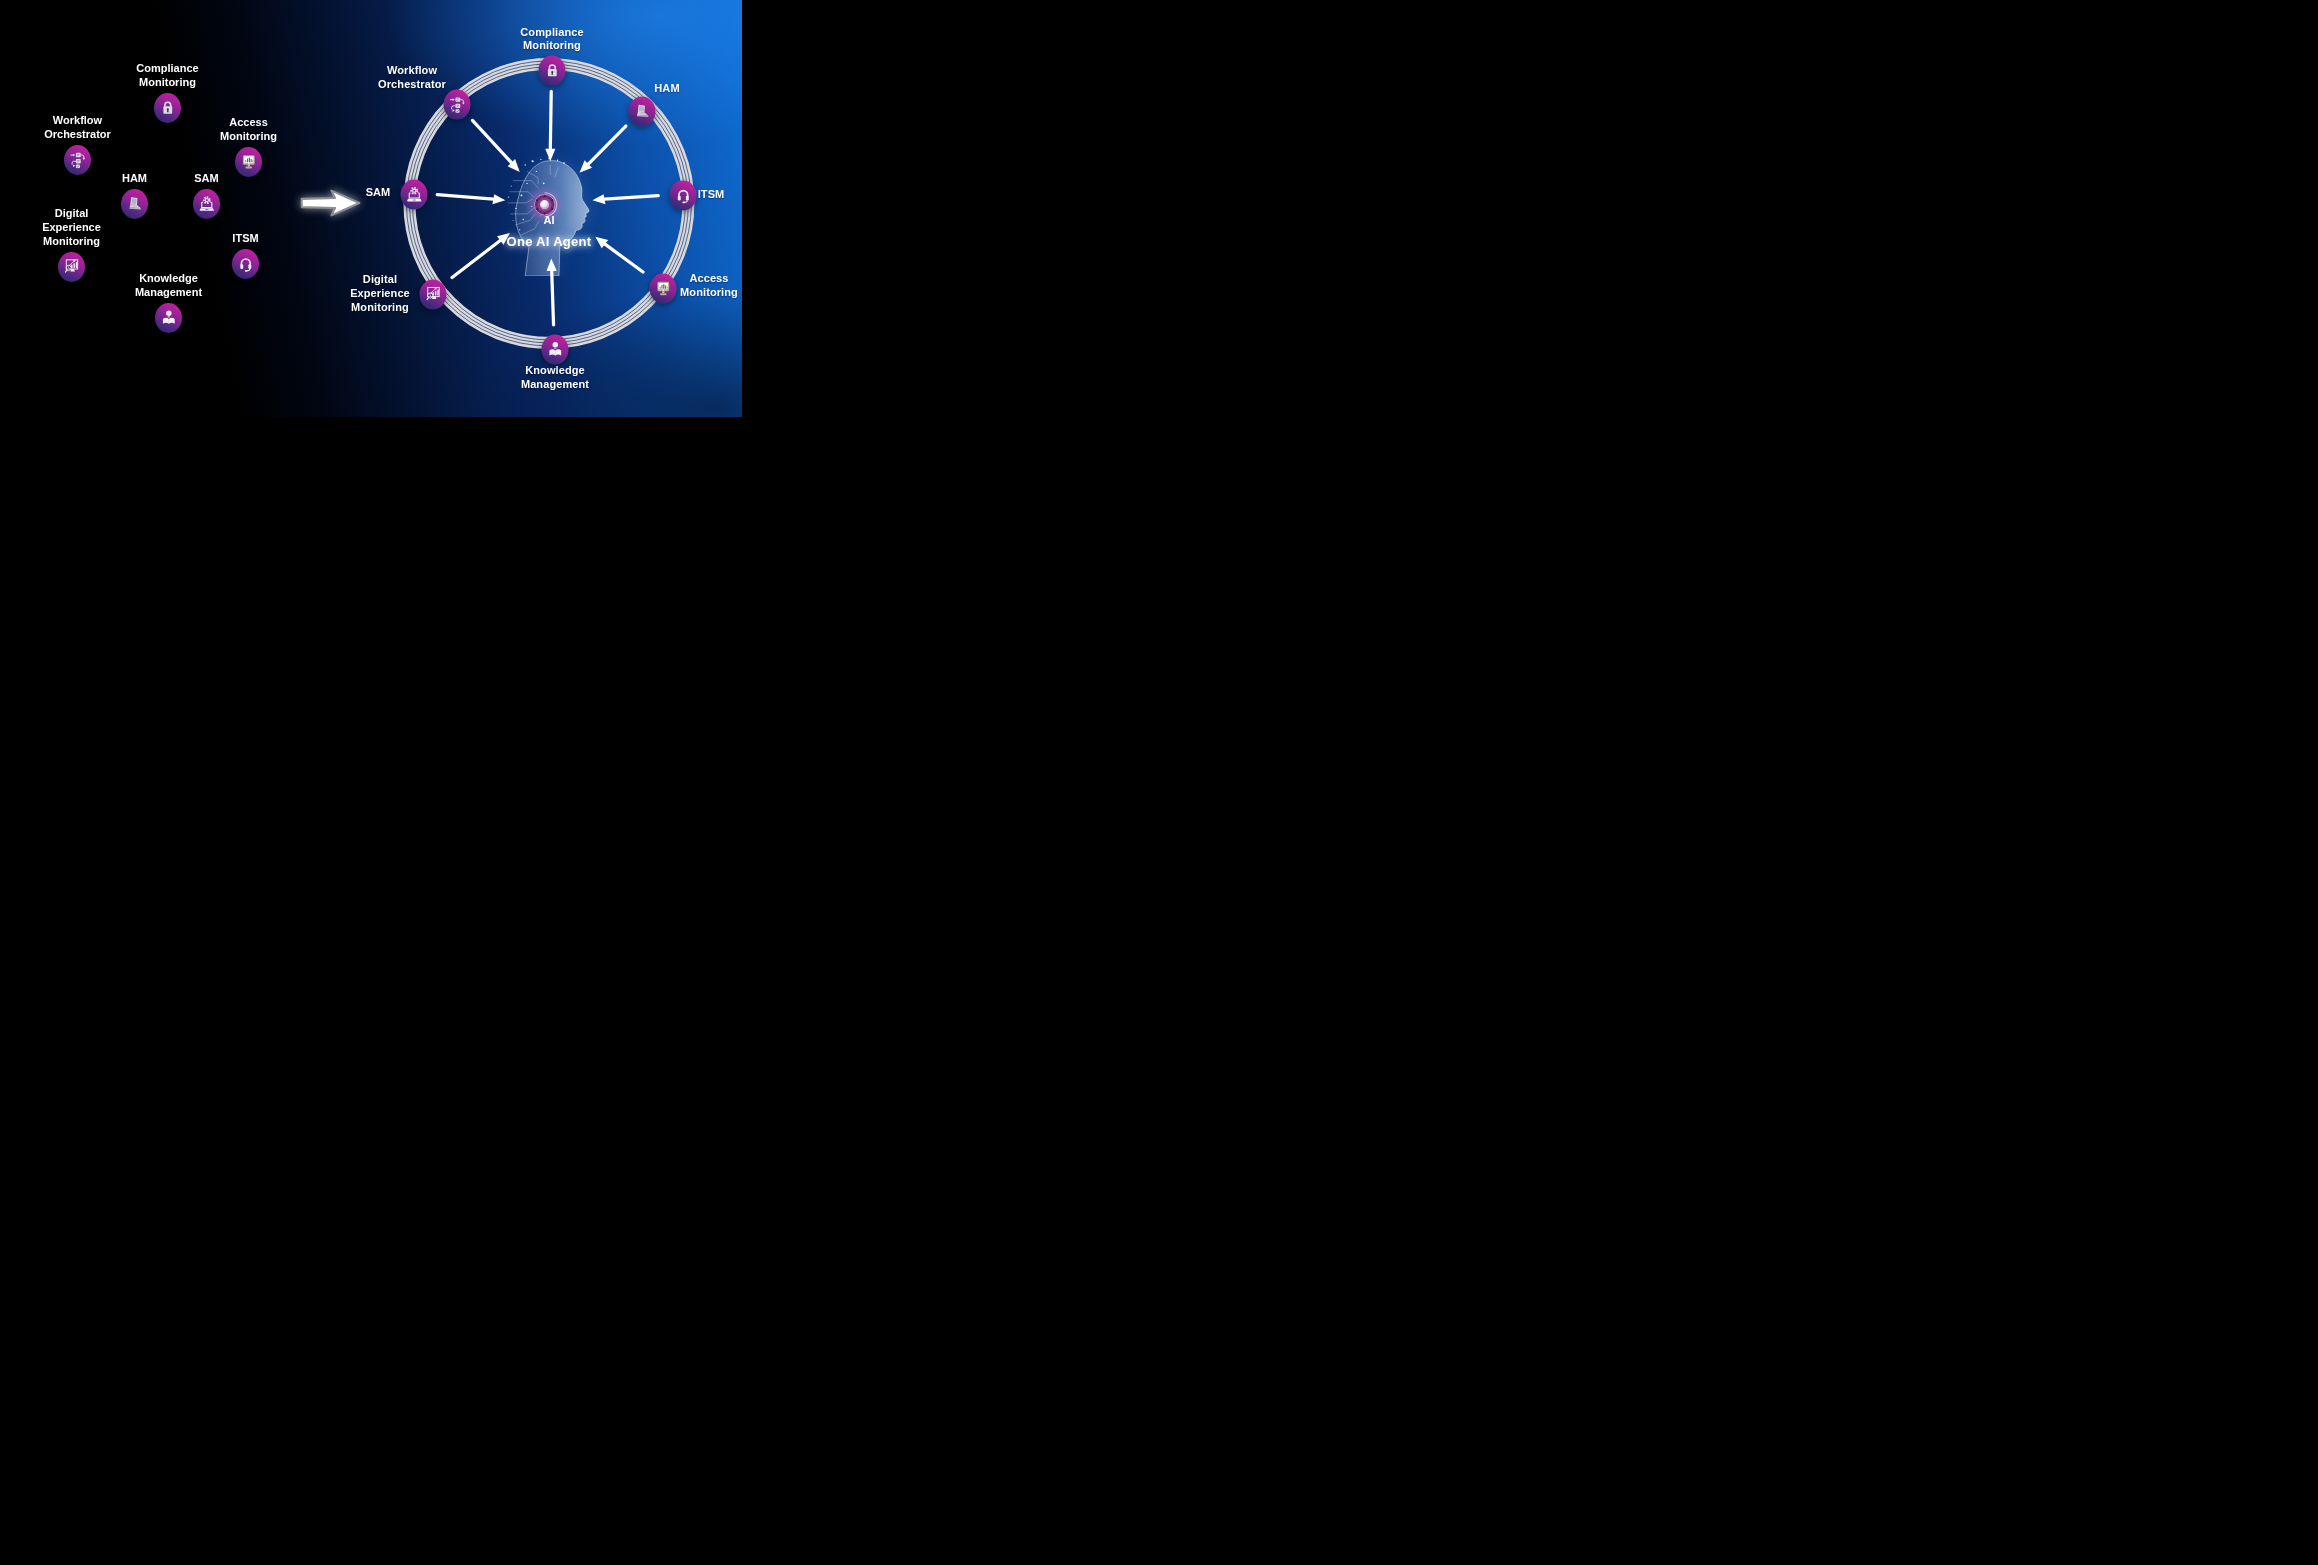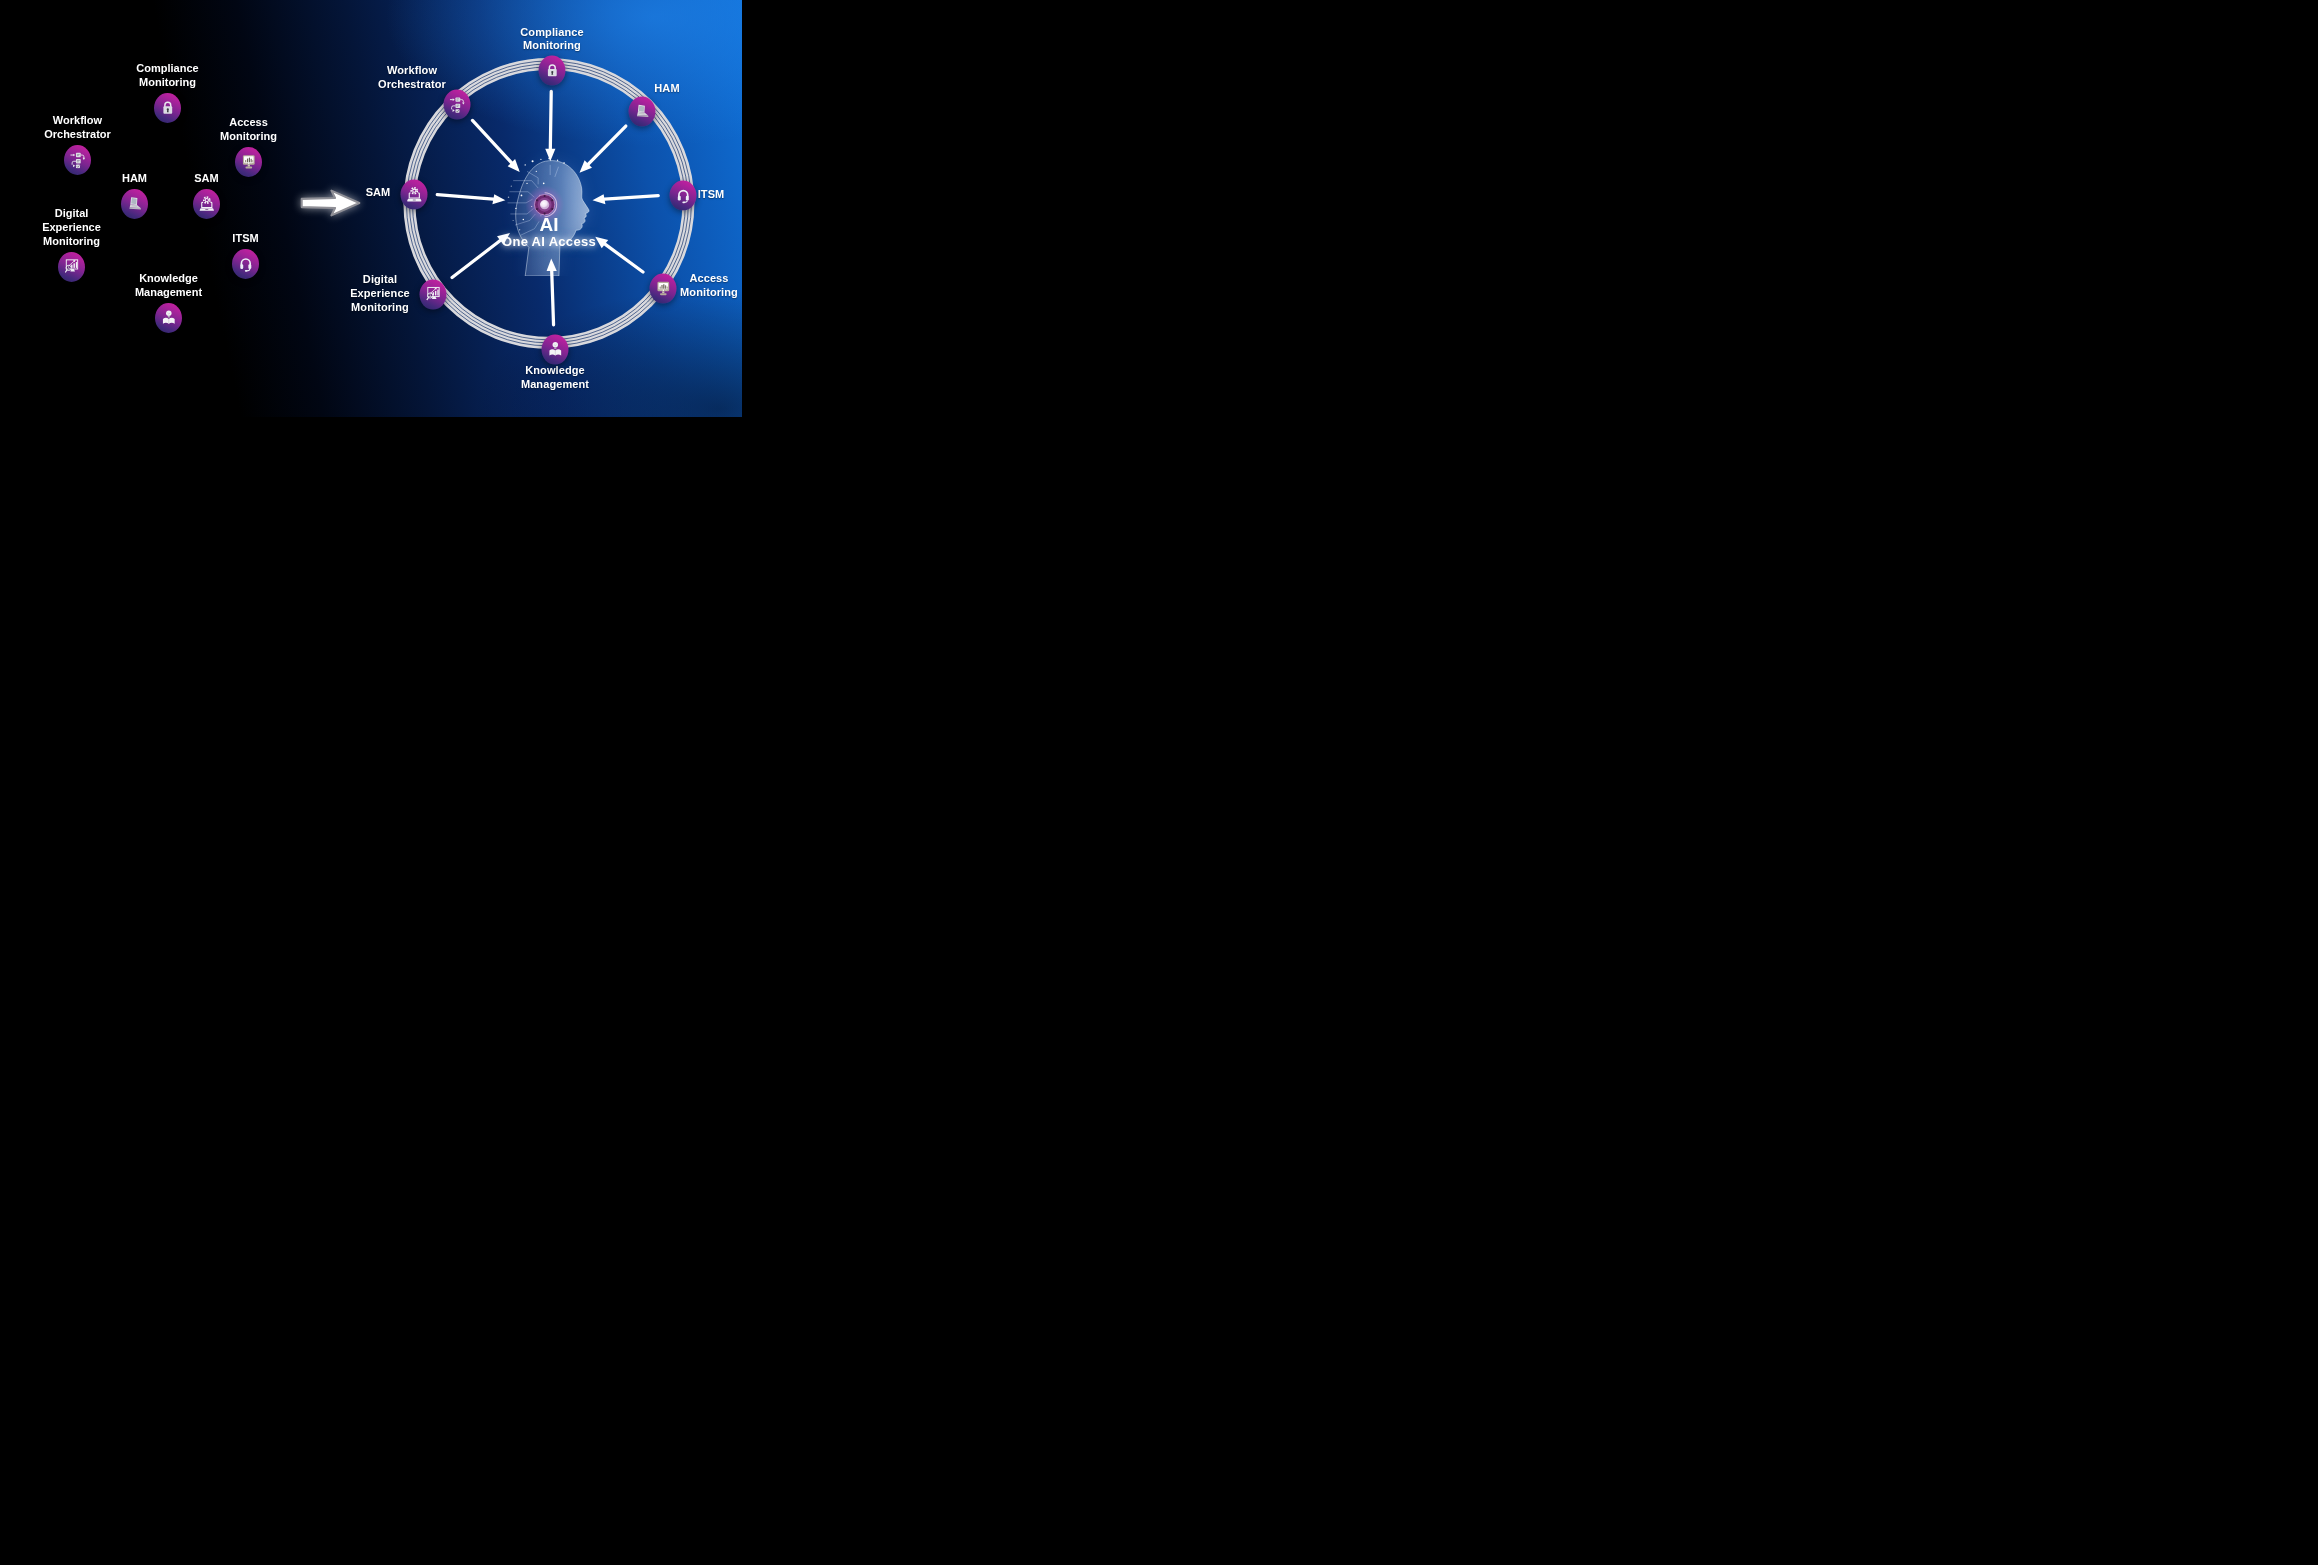--- a/index.html
+++ b/index.html
@@ -23,21 +23,21 @@
     width:27px;height:30px;border-radius:50%;margin-top:2.8px;flex:0 0 auto;
     background:linear-gradient(205deg,#d0219f 0%,#b0219c 22%,#7c2590 52%,#43297c 78%,#2b2464 100%);
     display:flex;align-items:center;justify-content:center;
     box-shadow:0 1.9px 6.5px rgba(0,0,0,.45);
   }
   .oval svg{width:17.6px;height:17.6px;display:block;}
   .ricon{position:absolute;transform:translate(-50%,-50%);z-index:6;}
   .layer{position:absolute;left:0;top:0;z-index:1;}
   .z2{z-index:2;} .z3{z-index:3;} .z5{z-index:5;}
   #ai-label{position:absolute;left:549px;top:214px;transform:translateX(-50%);
-    color:#fff;font-weight:700;font-size:19px;z-index:4;}
+    color:#fff;font-weight:700;font-size:11px;z-index:4;}
   #agent-caption{position:absolute;left:549px;top:234px;transform:translateX(-50%);
     color:#fff;font-weight:700;font-size:13px;letter-spacing:0.3px;z-index:4;
     text-shadow:0 0 6.5px rgba(255,255,255,.95),0 0 12px rgba(180,215,255,.7);}
   #transition-arrow{position:absolute;left:298px;top:187px;z-index:2;
     filter:drop-shadow(0 0 4.2px rgba(255,255,255,.55));}
 </style>
 </head>
 <body>
 
 <div id="canvas">
@@ -351,16 +351,16 @@
   <div class="label z5" style="left:552px;top:25.5px;width:79px">Compliance Monitoring</div>
   <div class="label z5" style="left:412px;top:64px;width:79px">Workflow Orchestrator</div>
   <div class="label z5 nowrap" style="left:667px;top:82px">HAM</div>
   <div class="label z5 nowrap" style="left:378px;top:186px">SAM</div>
   <div class="label z5 nowrap" style="left:711px;top:188px">ITSM</div>
   <div class="label z5" style="left:380px;top:273px;width:70px">Digital Experience Monitoring</div>
   <div class="label z5" style="left:709px;top:272px;width:70px">Access Monitoring</div>
   <div class="label z5" style="left:555px;top:364px;width:93px">Knowledge Management</div>
 
   <div id="ai-label">AI</div>
-  <div id="agent-caption">One AI Access</div>
+  <div id="agent-caption">One AI Agent</div>
 
 </div>
 
 
 </body></html>

